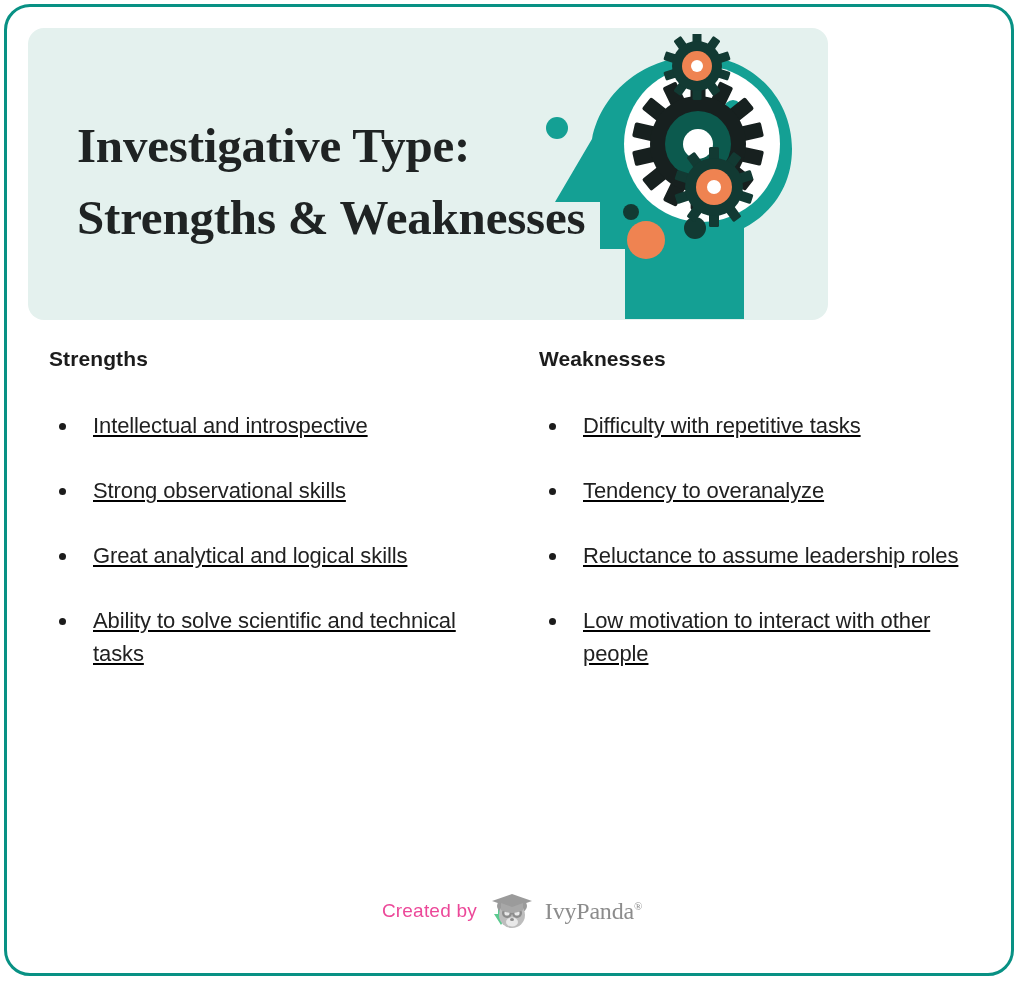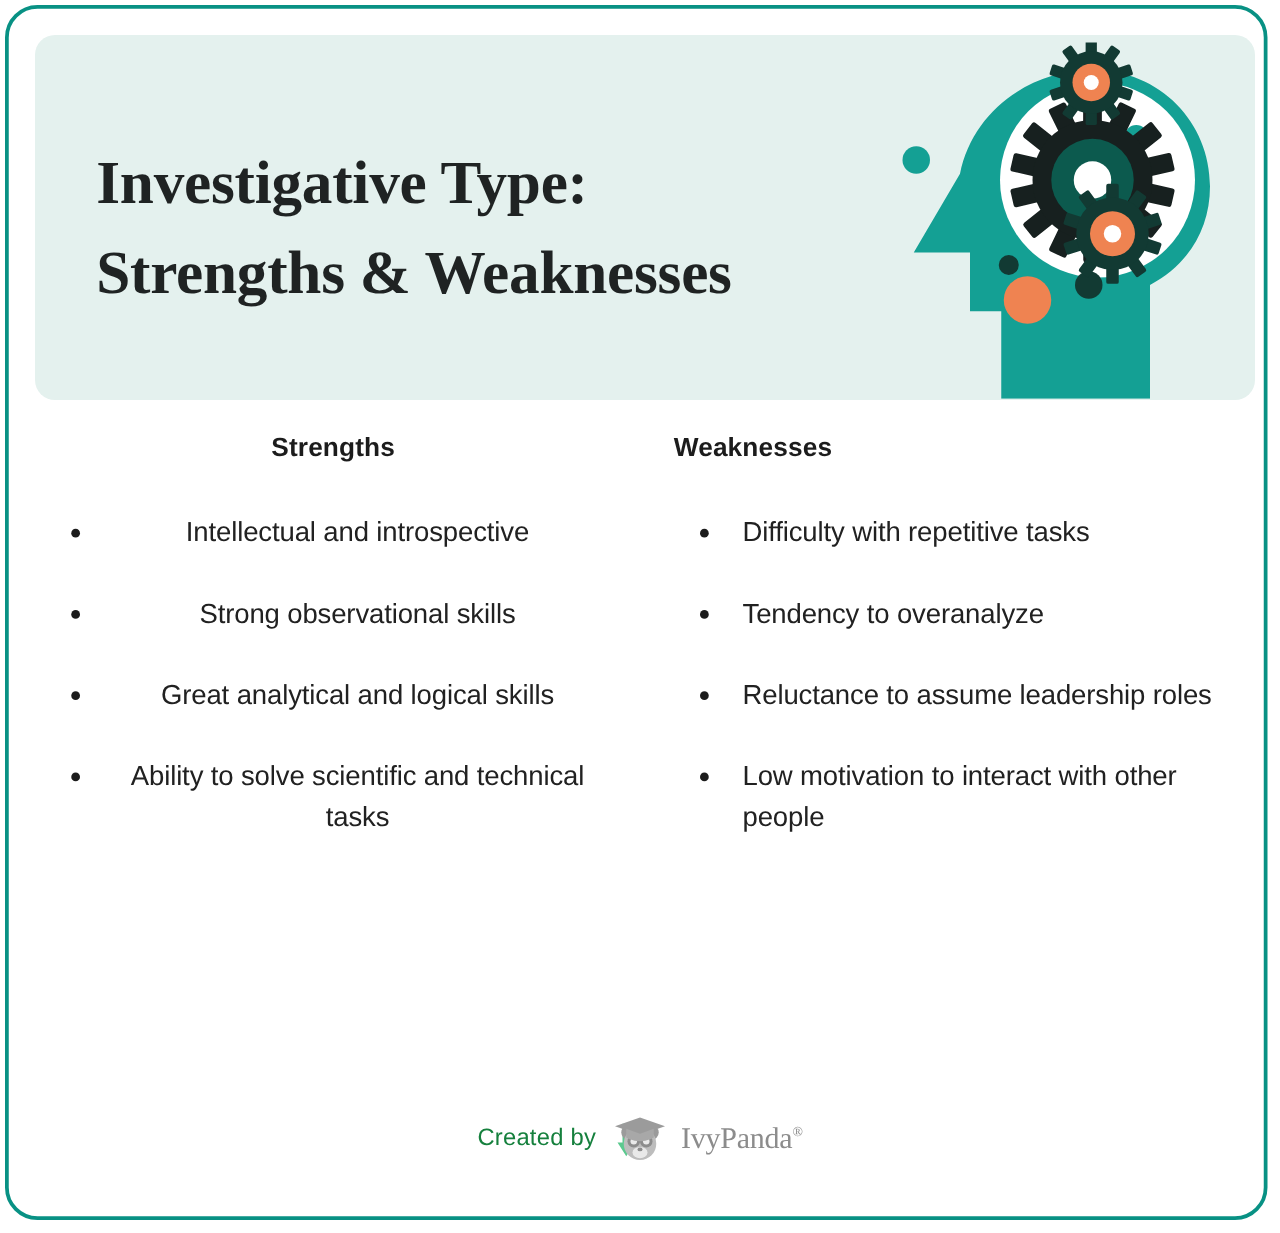--- a/index.html
+++ b/index.html
@@ -26,21 +26,21 @@
     border-radius: 26px;
     background: #ffffff;
     overflow: hidden;
   }
 
   
   .header {
     position: absolute;
     left: 21px;
     top: 21px;
-    width: 976px;
+    width: 800px;
     height: 292px;
     background: #e4f1ee;
     border-radius: 16px;
     overflow: hidden;
   }
 
   .title {
     position: absolute;
     left: 49px;
     top: 82px;
@@ -70,36 +70,37 @@
     position: absolute;
     left: 0;
     top: 340px;
     width: 1010px;
     display: flex;
   }
   .column {
     width: 490px;
     box-sizing: border-box;
   }
-  .column.left  { padding-left: 29px; text-align: center; }
+  .column.left  { padding-left: 42px; }
   .column.right { padding-left: 42px; }
 
   .col-heading {
     margin: 0 0 38px 0;
     font-family: "Liberation Sans", sans-serif;
     font-size: 21px;
     font-weight: bold;
     color: #1c1c1c;
     letter-spacing: 0.1px;
   }
 
   ul.bullets {
     list-style: none;
-    margin: 16px;
+    margin: 5px;
     padding: 0;
+    text-decoration: underline;
   }
   ul.bullets li {
     position: relative;
     padding-left: 39px;
     margin-bottom: 32px;
     font-size: 22px;
     line-height: 33px;
     color: #212121;
     letter-spacing: -0.1px;
     max-width: 400px;
@@ -123,21 +124,21 @@
     bottom: 42px;
     width: 1010px;
     display: flex;
     align-items: center;
     justify-content: center;
     gap: 11px;
   }
   .footer .created-by {
     font-family: "Liberation Sans", sans-serif;
     font-size: 19px;
-    color: #15803d;
+    color: #ec4899;
     letter-spacing: 0.2px;
   }
   .footer .brand {
     font-family: "Liberation Serif", "DejaVu Serif", serif;
     font-weight: normal;
     font-size: 24px;
     color: #8c8c8c;
     letter-spacing: -0.2px;
   }
   .footer .brand sup {

